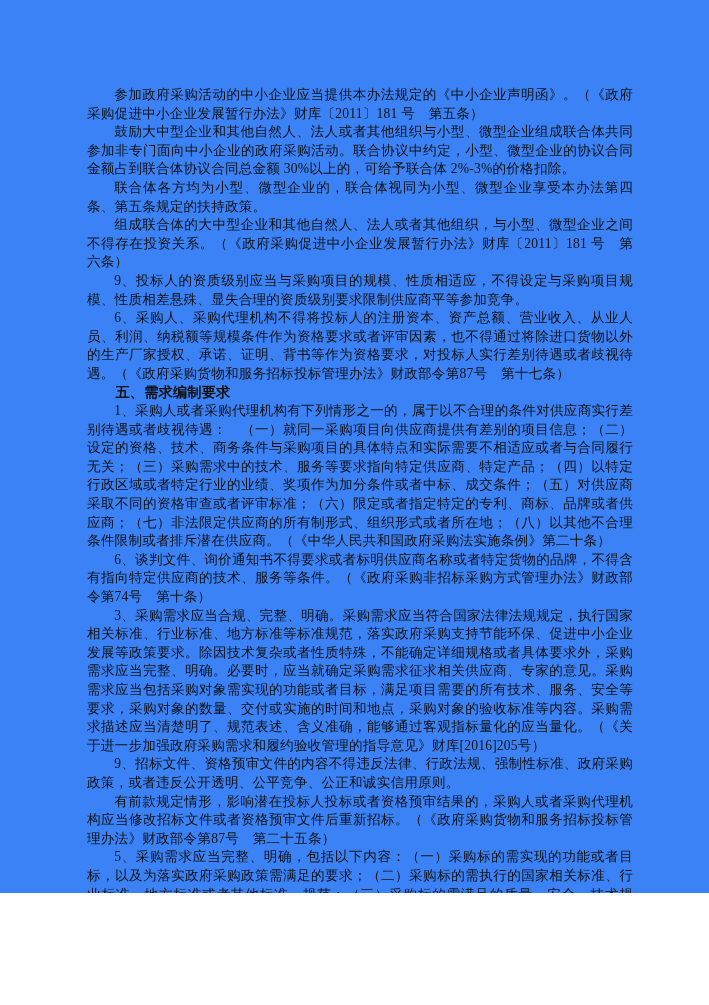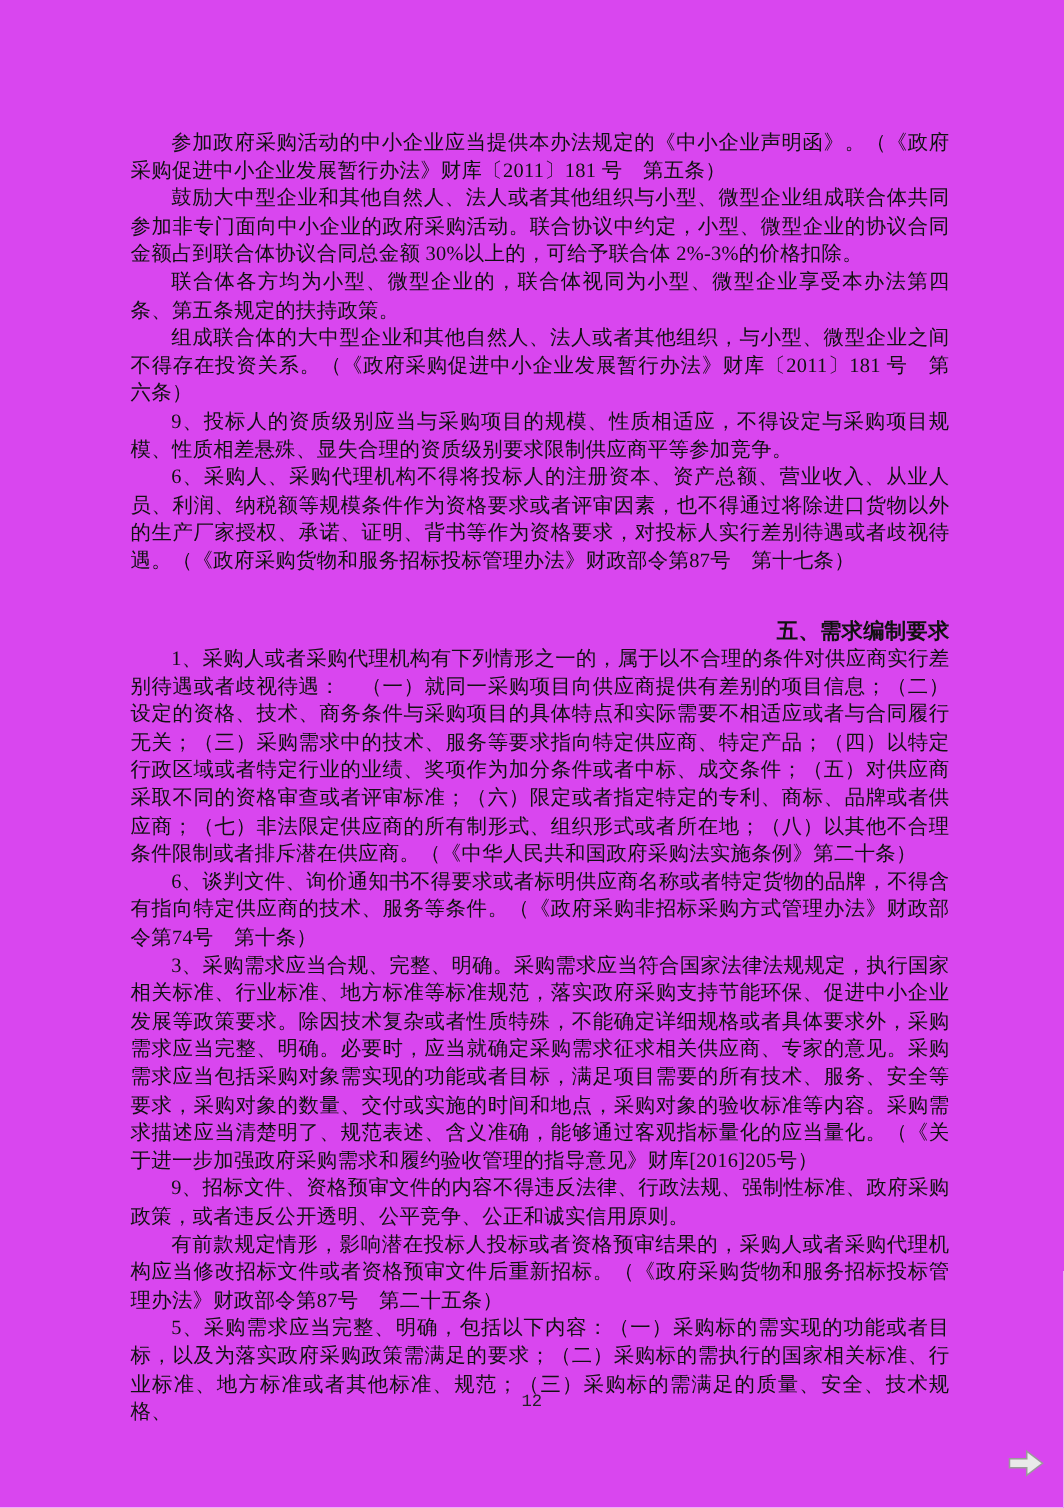--- a/index.html
+++ b/index.html
@@ -3,47 +3,46 @@
 <meta charset="utf-8">
 <style>
   html, body {
     margin: 0;
     padding: 0;
     background: #ffffff;
   }
   .page {
     position: relative;
     width: 709px;
-    height: 1005px;
-    background: #d946ef;
+    height: 893px;
+    background: #3b82f6;
     overflow: hidden;
     color: #111111;
   }
   .content {
     position: absolute;
     left: 87px;
     top: 86px;
     width: 546px;
     font-family: "Liberation Serif", serif;
     font-size: 13.6px;
     line-height: 18.6px;
     text-align: justify;
     letter-spacing: 0.2px;
   }
   .content p {
     margin: 0;
     padding: 0;
     text-indent: 2em;
   }
   .content p.heading {
-    font-family: Liberation Serif, serif;
+    font-family: Liberation Mono, monospace;
     font-weight: bold;
     font-size: 14.2px;
-    text-align: right;
-    margin-top: 28px;
+    text-align: left;
   }
   .page-number {
     position: absolute;
     top: 928px;
     left: 0;
     width: 100%;
     text-align: center;
     font-family: Liberation Mono, monospace;
     font-size: 11.5px;
     color: #222222;

